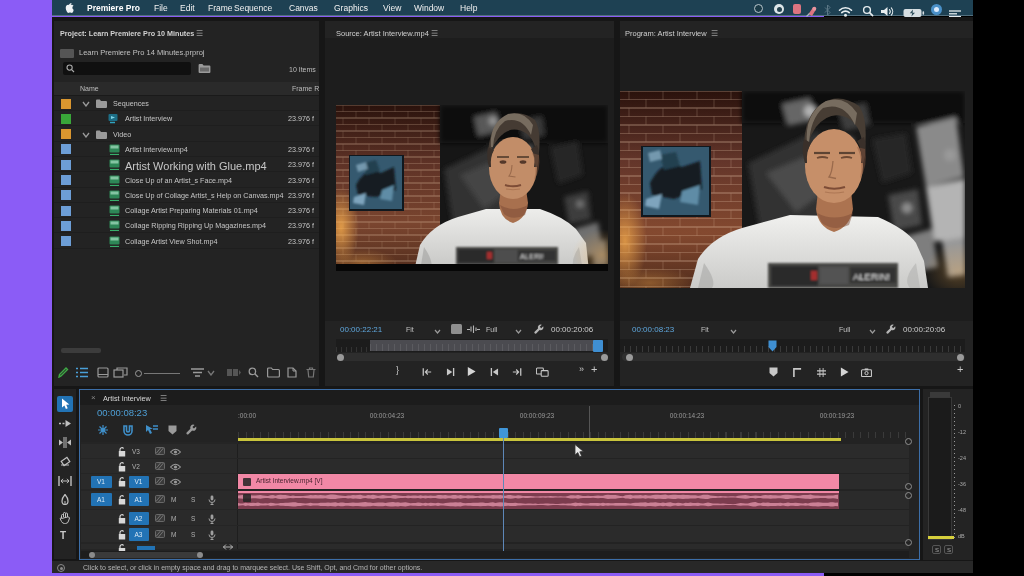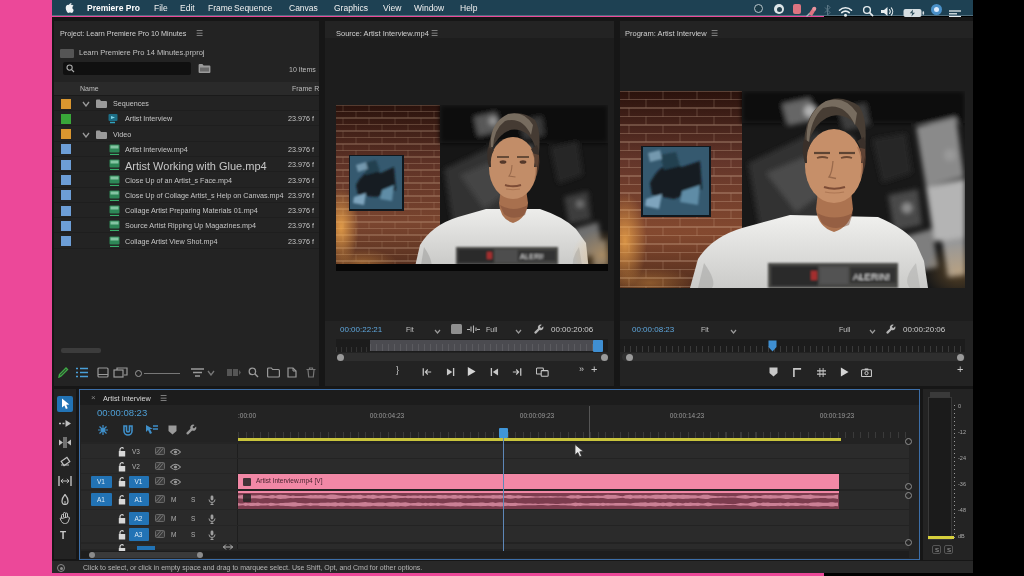--- a/index.html
+++ b/index.html
@@ -1,16 +1,16 @@
 <!DOCTYPE html>
 <html><head><meta charset="utf-8"><style>
 *{margin:0;padding:0;box-sizing:border-box}
 html,body{width:1024px;height:576px;background:#000;overflow:hidden}
 body{font-family:"Liberation Sans",sans-serif}
-#c{position:absolute;left:0;top:0;width:824px;height:576px;background:#ec4899}
+#c{position:absolute;left:0;top:0;width:824px;height:576px;background:#8b5cf6}
 .abs{position:absolute}
 .txt{position:absolute;white-space:nowrap;color:#c8c8c8}
 </style></head><body>
 <div id="c">
 
 <div class="abs" id="menubar" style="left:52px;top:0;width:921px;height:16px;background:#1e4153;border-bottom:1px solid rgba(180,200,210,.35)">
   <svg class="abs" style="left:12px;top:2px" width="11" height="12" viewBox="0 0 11 12">
         <path fill="#eef2f4" d="M7.6 1.1c-.1.8-.5 1.5-1 2-.5.5-1.2.9-1.9.8-.1-.7.3-1.5.8-2C6 1.4 6.9 1.1 7.6 1.1zM9.3 9.2c-.4.9-.9 1.7-1.6 1.7-.6 0-.9-.4-1.7-.4s-1.1.4-1.7.4c-.7 0-1.3-.9-1.7-1.8C1.7 7.5 1.4 5 2.3 3.8c.4-.6 1.1-1 1.8-1 .7 0 1.2.4 1.7.4.5 0 1.1-.5 1.9-.4.3 0 1.2.1 1.8 1-.1.1-1.1.7-1.1 1.9 0 1.5 1.3 2 1.3 2z"></path>
       </svg>
   <span class="txt" style="left:35px;top:3px;font-size:8.5px;font-weight:bold;color:#fff">Premiere Pro</span>
@@ -80,21 +80,21 @@
             <path d="M0 4.8 H8"></path>
             <path d="M0 7.6 H12"></path>
           </g>
         </svg>
   </div>
 </div>
 
 <div class="abs" style="left:52px;top:17px;width:921px;height:544px;background:#161616"></div>
 
 <div class="abs" id="projpanel" style="left:54px;top:21px;width:265px;height:365px;background:#232323">
-  <span class="txt" style="left:6px;top:8px;font-size:7.2px;font-weight:normal;color:#d2d2d2">Project: Learn Premiere Pro 10 Minutes</span>
+  <span class="txt" style="left:6px;top:8px;font-size:7.2px;font-weight:bold;color:#d2d2d2">Project: Learn Premiere Pro 10 Minutes</span>
   <span class="txt" style="left:142px;top:8px;font-size:8px;color:#9a9a9a">☰</span>
 
   <div class="abs" style="left:6px;top:28px;width:14px;height:9px;background:#555;border-radius:1px"></div>
   <span class="txt" style="left:25px;top:27px;font-size:7.5px;color:#c0c0c0">Learn Premiere Pro 14 Minutes.prproj</span>
 
   <div class="abs" style="left:9px;top:41px;width:128px;height:13px;background:#101010;border-radius:2px"></div>
   <svg class="abs" style="left:12px;top:43px" width="9" height="9" viewBox="0 0 9 9">
         <circle cx="3.6" cy="3.6" r="2.6" fill="none" stroke="#aaa" stroke-width="1.1"></circle>
         <path d="M5.6 5.6 L8 8" stroke="#aaa" stroke-width="1.2"></path>
       </svg>
@@ -188,21 +188,21 @@
           <span class="txt" style="left:71px;top:3px;font-size:7.2px;color:#c6c6c6">Collage Artist Preparing Materials 01.mp4</span>
           <span class="txt" style="left:234px;top:3px;font-size:7.2px;color:#c6c6c6">23.976 f</span>
         </div>
         <div class="abs" style="left:0;top:197.4px;width:265px;height:15px;border-bottom:1px solid #1e1e1e">
           <div class="abs" style="left:7px;top:2.5px;width:10px;height:10px;background:#6d9ed6"></div>
           <svg class="abs" style="left:55px;top:2px" width="11" height="11" viewBox="0 0 11 11">
             <rect x="0.5" y="0.5" width="10" height="8" rx="1" fill="#2e8757"></rect>
             <rect x="1.5" y="1.5" width="8" height="3" fill="#83c5a2"></rect>
             <path d="M1 10.5 L10 10.5" stroke="#37b06b" stroke-width="1.2"></path>
           </svg>
-          <span class="txt" style="left:71px;top:3px;font-size:7.2px;color:#c6c6c6">Source Artist Ripping Up Magazines.mp4</span>
+          <span class="txt" style="left:71px;top:3px;font-size:7.2px;color:#c6c6c6">Collage Ripping Ripping Up Magazines.mp4</span>
           <span class="txt" style="left:234px;top:3px;font-size:7.2px;color:#c6c6c6">23.976 f</span>
         </div>
         <div class="abs" style="left:0;top:212.7px;width:265px;height:15px;border-bottom:1px solid #1e1e1e">
           <div class="abs" style="left:7px;top:2.5px;width:10px;height:10px;background:#6d9ed6"></div>
           <svg class="abs" style="left:55px;top:2px" width="11" height="11" viewBox="0 0 11 11">
             <rect x="0.5" y="0.5" width="10" height="8" rx="1" fill="#2e8757"></rect>
             <rect x="1.5" y="1.5" width="8" height="3" fill="#83c5a2"></rect>
             <path d="M1 10.5 L10 10.5" stroke="#37b06b" stroke-width="1.2"></path>
           </svg>
           <span class="txt" style="left:71px;top:3px;font-size:7.2px;color:#c6c6c6">Collage Artist View Shot.mp4</span>

